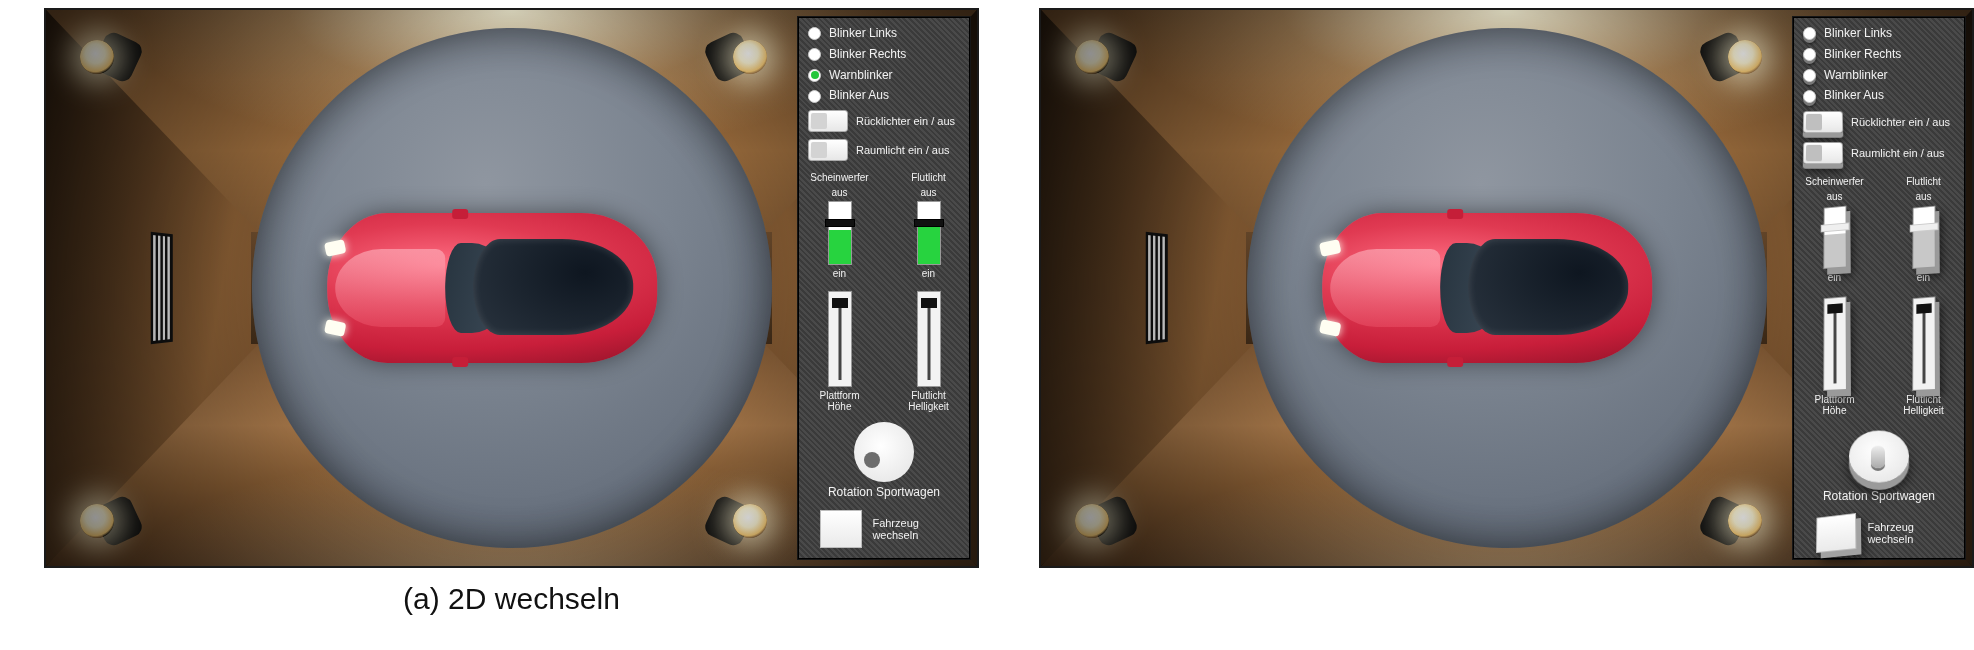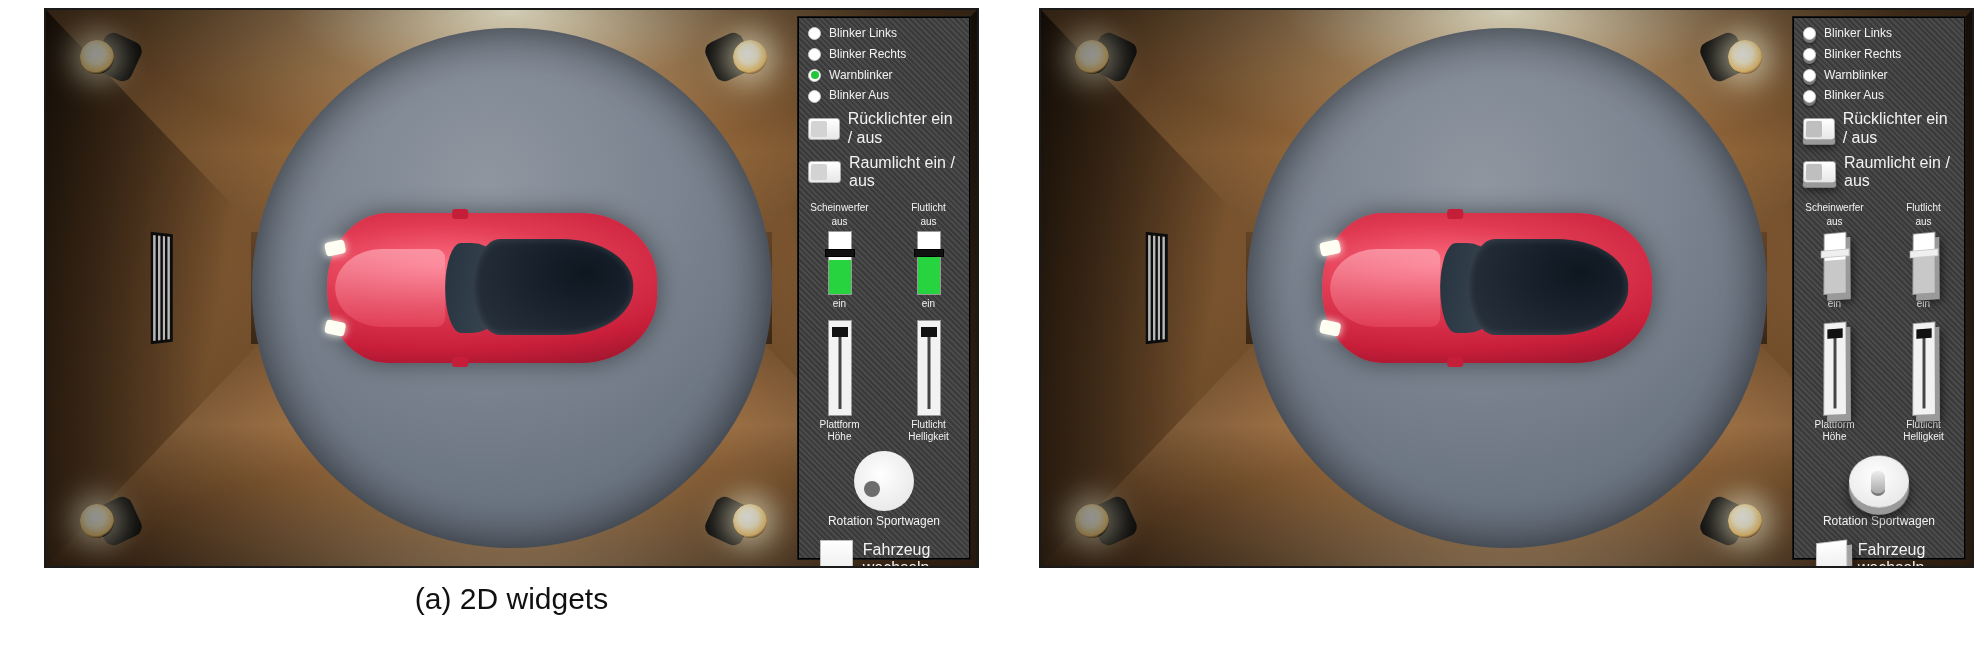--- a/index.html
+++ b/index.html
@@ -117,21 +117,21 @@
     box-shadow: 0 0 0 1px #000 inset;
   }
   .panel .row { display:flex; align-items:center; gap:8px; }
   .radio-dot { width:13px; height:13px; border-radius:50%; background:#fff; border:1px solid #ccc; display:flex; align-items:center; justify-content:center; flex:0 0 13px; }
   .radio-dot.on::after { content:""; width:8px; height:8px; border-radius:50%; background:#23c63b; }
   .row span { font-size:12px; }
 
   .toggle-row { display:flex; align-items:center; gap:8px; }
   .toggle { width:40px; height:22px; background:linear-gradient(#fff,#e7e7e7); border:1px solid #aaa; border-radius:3px; position:relative; }
   .toggle::after { content:""; position:absolute; top:2px; bottom:2px; width:16px; left:2px; background:#d3d3d3; border-radius:2px; }
-  .tog-lbl { font-size:16px; }
+  .tog-lbl { font-size:11px; }
 
   .vgroup { display:flex; gap:27px; margin-top:4px; justify-content:center; }
   .vcol { display:flex; flex-direction:column; align-items:center; gap:3px; width:62px; }
   .vcol .lbltop, .vcol .lblbot { font-size:10px; text-align:center; }
   .vslider { width:24px; height:64px; background:#fff; border:1px solid #999; position:relative; }
   .vslider .fill { position:absolute; left:0; right:0; bottom:0; background:#27d33f; }
   .vslider .thumb { position:absolute; left:-4px; right:-4px; height:8px; background:#111; border:1px solid #000; }
   .fill.h55 { height:55%; } .fill.h60 { height:60%; }
   .thumb.t60 { bottom:60%; }
   .vslider.plain { height:96px; background:#f2f2f2; }
@@ -277,21 +277,21 @@
           <div class="dial"></div>
           <span class="lblbot">Rotation Sportwagen</span>
         </div>
 
         <div class="box-row">
           <div class="box-btn"></div>
           <span class="tog-lbl">Fahrzeug wechseln</span>
         </div>
       </div>
     </div>
-    <div class="caption">(a) 2D widgets</div>
+    <div class="caption">(a) 2D wechseln</div>
   </div>
 
   <div class="subfig">
     <div class="scene-frame">
       <div class="wall ceiling"></div>
       <div class="wall floor"></div>
       <div class="wall wall-left"></div>
       <div class="wall wall-right"></div>
       <div class="wall wall-back"></div>
 

